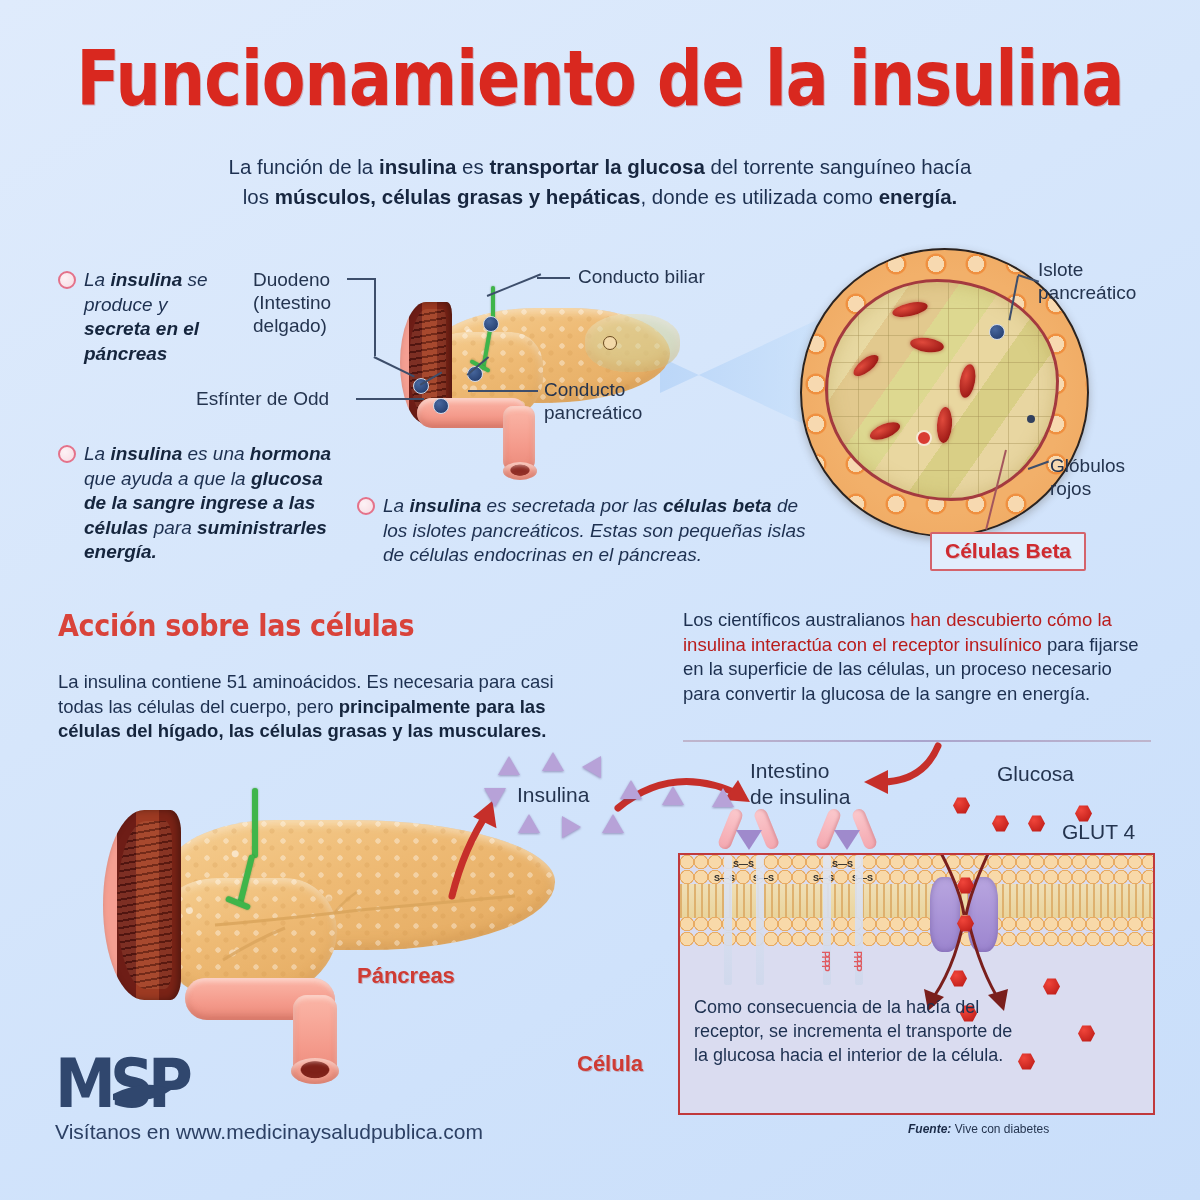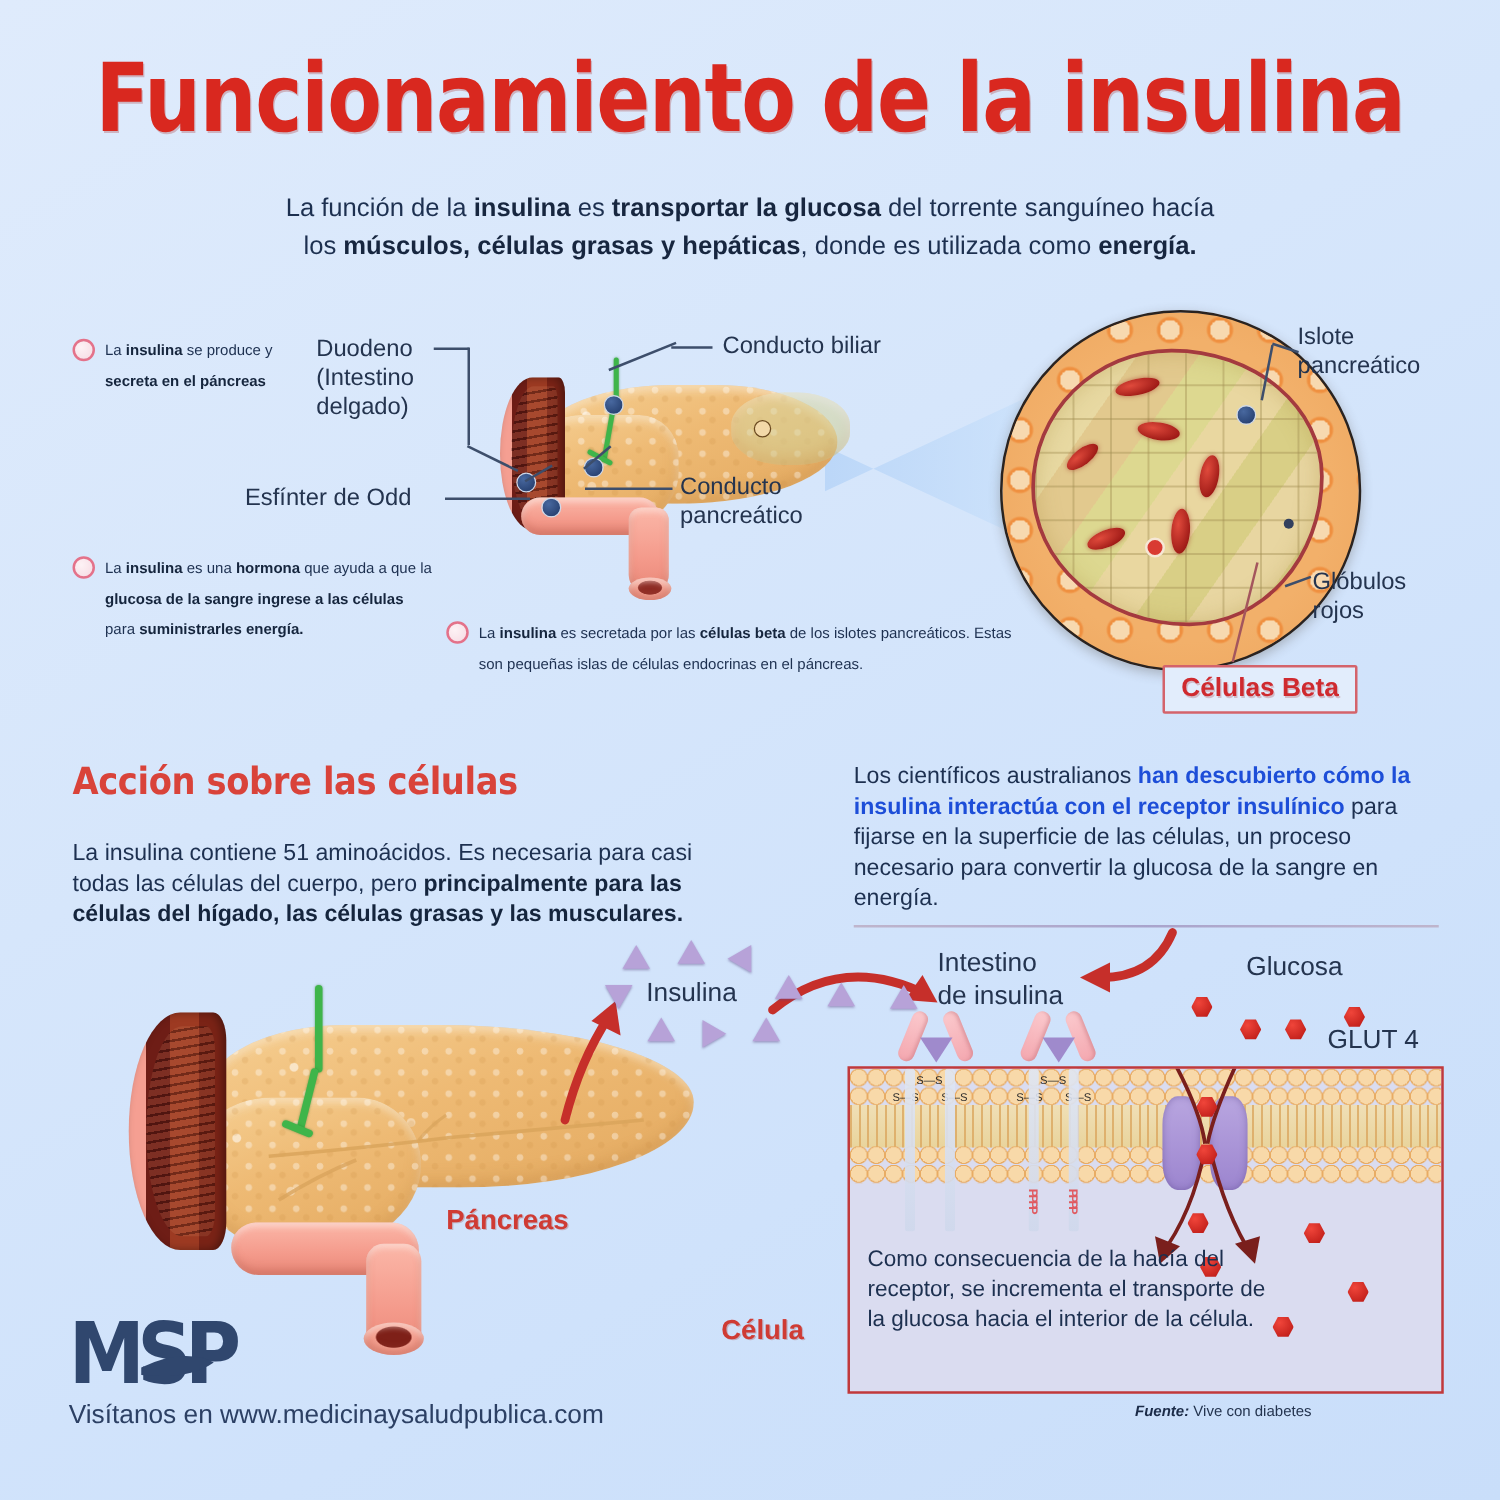--- a/index.html
+++ b/index.html
@@ -21,39 +21,39 @@
     transform:scaleX(0.93);transform-origin:center top;
     text-shadow:1px 1px 0 rgba(160,20,15,.25);
   }
   #subtitle{
     top:152px;left:175px;width:850px;text-align:center;
     font-size:20.5px;line-height:30px;color:#1d3050;
   }
   #subtitle b{font-weight:bold;color:#17263f;}
 
   
-  .bullet{color:#1d3050;font-size:12px;line-height:24.5px;}
+  .bullet{color:#1d3050;font-size:19px;line-height:24.5px;font-style:italic;}
   .bullet b{font-weight:bold;color:#15253d;}
   .dot{
     position:absolute;left:0;top:3px;width:14px;height:14px;border-radius:50%;
     border:2px solid #e4728a;background:radial-gradient(circle at 35% 35%,#fdf2f5,#f6dbe3);
   }
   .bulletbody{margin-left:26px;display:block;}
 
   
   #sec-head{
     top:608px;left:58px;font-size:30px;font-weight:bold;color:#d9433a;
     font-family:"DejaVu Sans Condensed","Liberation Sans", sans-serif;
     letter-spacing:-.3px;
   }
   #sec-body{top:670px;left:58px;width:500px;font-size:18.5px;line-height:24.5px;color:#1d3050;}
   #sec-body b{font-weight:bold;color:#15253d;}
 
   #aus{top:608px;left:683px;width:470px;font-size:18.5px;line-height:24.5px;color:#1d3050;}
-  #aus b{font-weight:bold;color:#1d4ed8;text-align:center;}
+  #aus b{font-weight:normal;color:#b91c1c;text-align:center;}
   #aus-rule{top:740px;left:683px;width:468px;height:2px;
             background:linear-gradient(90deg,#b9a6bd,#9c8fbd,#b9a6bd);opacity:.75;}
 
   
   .lbl{color:#24344f;font-size:19px;line-height:23px;}
   .lbl-red{color:#cf3b34;font-weight:bold;font-size:22px;
            text-shadow:1px 1px 0 rgba(150,30,25,.25);}
   .leader{position:absolute;background:#3d4e6b;height:1.6px;}
   .leader-v{position:absolute;background:#3d4e6b;width:1.6px;}
   .knob{position:absolute;width:14px;height:14px;border-radius:50%;
@@ -162,21 +162,21 @@
         box-shadow:inset 0 0 6px rgba(90,70,140,.5);}
   .glu{position:absolute;width:17px;height:17px;
        background:radial-gradient(circle at 35% 30%,#f0453a,#b51512);
        clip-path:polygon(25% 3%,75% 3%,100% 50%,75% 97%,25% 97%,0 50%);
        filter:drop-shadow(0 1px 1px rgba(120,15,15,.5));}
   .recep-arm{position:absolute;background:linear-gradient(180deg,#fbc9cd,#f4a8b0);
              border-radius:7px;box-shadow:inset -2px 0 3px rgba(200,120,130,.5);}
   .recep-tri{position:absolute;width:0;height:0;
              border-left:13px solid transparent;border-right:13px solid transparent;
              border-top:20px solid #9f8acc;}
-  .ss{position:absolute;color:#2a2a2a;font-size:9px;font-weight:normal;
+  .ss{position:absolute;color:#2a2a2a;font-size:9px;font-weight:bold;
       font-family:"Liberation Sans",sans-serif;}
   .stalk{position:absolute;width:8px;background:linear-gradient(180deg,#dfe6f4,#cfd8ec);
          border-radius:2px;opacity:.9;}
   .zig{position:absolute;color:#e05a60;font-size:10px;font-weight:bold;
        writing-mode:vertical-rl;letter-spacing:-2px;}
   #cell-note{position:absolute;left:14px;top:140px;width:330px;
              font-size:18px;line-height:24px;color:#1d3050;}
 
   
   .arrow-svg{position:absolute;overflow:visible;}

